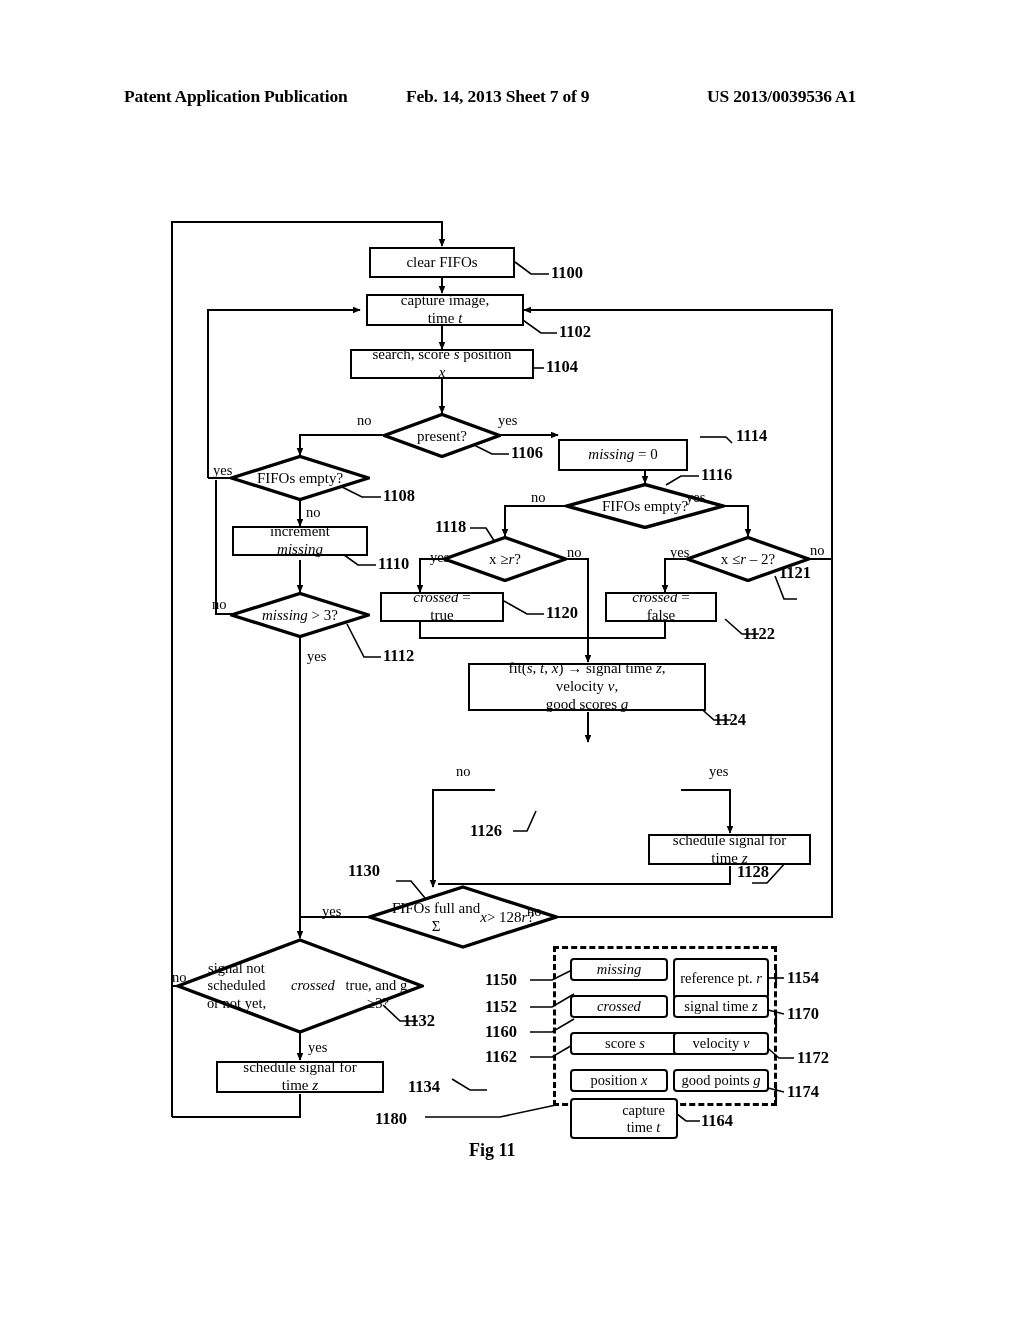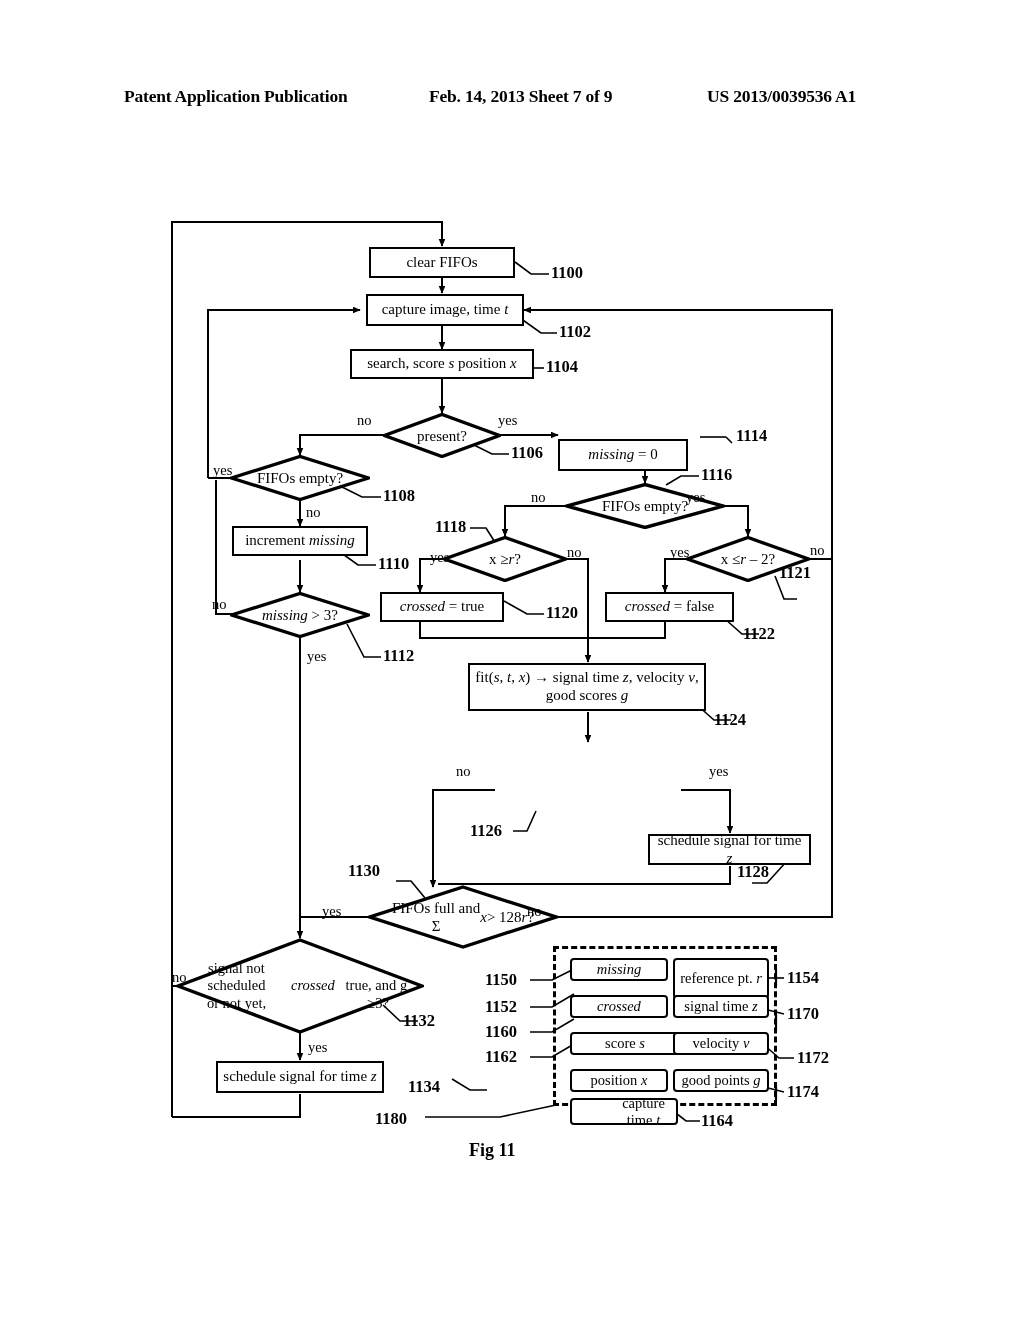--- a/index.html
+++ b/index.html
@@ -5,31 +5,31 @@
   html,body{margin:0;padding:0;background:#fff;}
   body{width:1024px;height:1320px;position:relative;
        font-family:"Liberation Serif","DejaVu Serif",serif;color:#000;}
   #page{position:absolute;left:0;top:0;width:1024px;height:1320px;overflow:hidden;}
 
   
   .hdr{position:absolute;top:86px;left:0;width:1024px;height:26px;}
   .hdr span{position:absolute;font-weight:bold;font-size:17.5px;
             letter-spacing:-.2px;white-space:nowrap;}
   .hdr .h1{left:124px;}
-  .hdr .h2{left:429px;}
+  .hdr .h2{left:406px;}
   .hdr .h3{left:707px;}
 
   
   #wires{position:absolute;left:0;top:0;width:1024px;height:1320px;}
 
   
   .node{position:absolute;box-sizing:border-box;display:flex;
         align-items:center;justify-content:center;text-align:center;
         background:#fff;}
-  .proc{border:2.4px solid #000;font-size:15px;line-height:1.18;padding:0 4px;}
+  .proc{border:2.4px solid #000;font-size:15px;line-height:1.18;padding:0 19px;}
   .leg{border:2.2px solid #000;border-radius:4px;font-size:14.5px;}
 
   
   .dia{position:absolute;}
   .dia .shape{position:absolute;left:0;top:0;width:100%;height:100%;}
   .dia .txt{position:absolute;left:0;top:0;width:100%;height:100%;
             display:flex;align-items:center;justify-content:center;
             text-align:center;font-size:15px;line-height:1.2;
             padding:0 6px;box-sizing:border-box;}
 
@@ -183,21 +183,21 @@
   </div>
 
   <div class="node proc" style="left:558px;top:419px;width:130px;height:32px;margin-top:20px;">
     <span><span class="it">missing</span> = 0</span>
   </div>
 
   <div class="node proc" style="left:380px;top:592px;width:124px;height:30px;">
     <span><span class="it">crossed</span> = true</span>
   </div>
 
-  <div class="node proc" style="left:605px;top:592px;width:129px;height:30px;">
+  <div class="node proc" style="left:605px;top:592px;width:112px;height:30px;">
     <span><span class="it">crossed</span> = false</span>
   </div>
 
   <div class="node proc" style="left:468px;top:663px;width:238px;height:48px;">
     <span>fit(<span class="it">s</span>, <span class="it">t</span>, <span class="it">x</span>) → signal time <span class="it">z</span>, velocity <span class="it">v</span>,<br>good scores <span class="it">g</span></span>
   </div>
 
   <div class="node proc" style="left:648px;top:834px;width:163px;height:31px;">
     <span>schedule signal for time <span class="it">z</span></span>
   </div>
@@ -309,21 +309,21 @@
   </div>
   <div class="node leg" style="left:570px;top:995px;width:98px;height:23px;">
     <span class="it">crossed</span>
   </div>
   <div class="node leg" style="left:570px;top:1032px;width:110px;height:23px;">
     <span>score <span class="it">s</span></span>
   </div>
   <div class="node leg" style="left:570px;top:1069px;width:98px;height:23px;">
     <span>position <span class="it">x</span></span>
   </div>
-  <div class="node leg" style="left:570px;top:1098px;width:108px;height:27px;padding-left:39px;">
+  <div class="node leg" style="left:570px;top:1098px;width:108px;height:41px;padding-left:39px;">
     <span>capture time <span class="it">t</span></span>
   </div>
 
   <div class="node leg" style="left:673px;top:958px;width:96px;height:41px;">
     <span>reference pt. <span class="it">r</span></span>
   </div>
   <div class="node leg" style="left:673px;top:995px;width:96px;height:23px;">
     <span>signal time <span class="it">z</span></span>
   </div>
   <div class="node leg" style="left:673px;top:1032px;width:96px;height:23px;">

